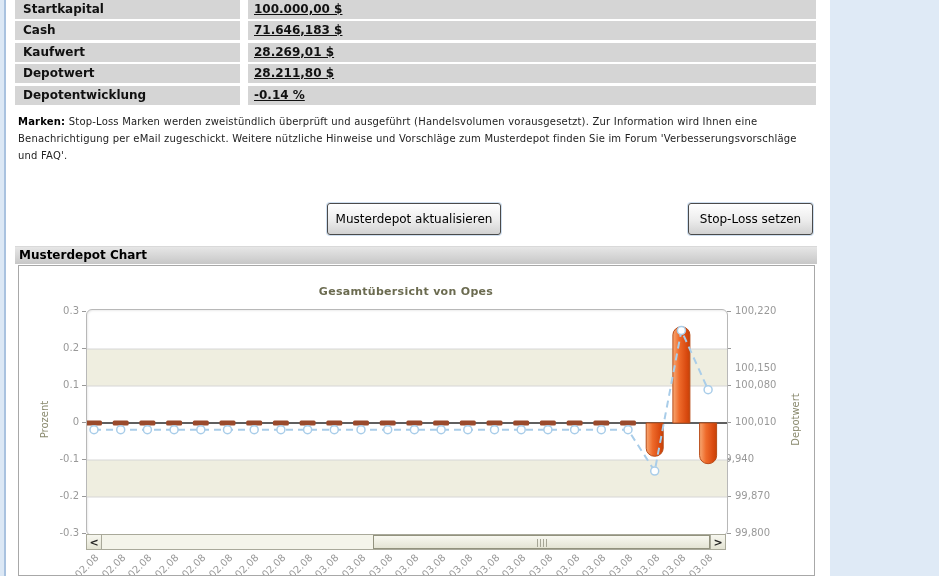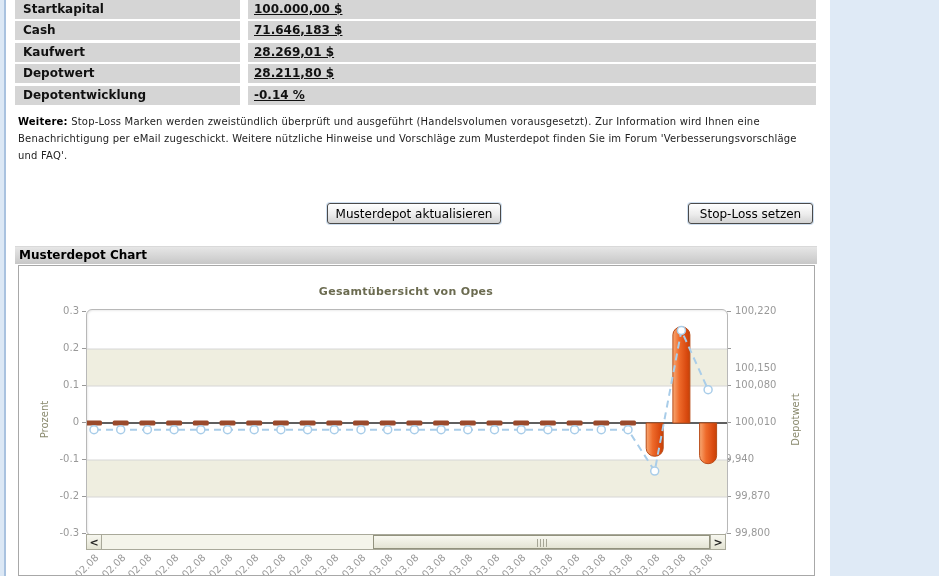--- a/index.html
+++ b/index.html
@@ -13,21 +13,21 @@
   
   .cell{height:19px;background:#d5d5d5;font-size:12px;font-weight:bold;color:#111;
         line-height:19px;white-space:nowrap;overflow:hidden;}
   .cell.label{left:15px;width:225px;padding-left:8px;box-sizing:border-box;}
   .cell.value{left:248px;width:568px;padding-left:6px;box-sizing:border-box;text-decoration:underline;}
   
   .hinweis{left:18px;top:113px;width:795px;font-size:10px;line-height:17px;color:#222;
            letter-spacing:0.2px;}
   .hinweis b{color:#000;}
   
-  .btn{position:absolute;height:21px;box-sizing:border-box;border:1px solid #4a4a4a;border-radius:3px;
+  .btn{position:absolute;height:32px;box-sizing:border-box;border:1px solid #4a4a4a;border-radius:3px;
        background:linear-gradient(#ffffff,#ececec 55%,#d2d2d2);font-size:12px;color:#000;
        font-family:"DejaVu Sans","Liberation Sans",sans-serif;box-shadow:0 0 0 1px #cfdff0;
        text-align:center;line-height:18px;cursor:pointer;}
   
   .section-header{left:15px;top:246px;width:802px;height:18px;box-sizing:border-box;
        background:linear-gradient(#e6e6e6,#c7c7c7);border-top:1px solid #d9d9d9;
        font-size:12px;font-weight:bold;color:#000;line-height:17px;padding-left:4px;}
   
   .chart-box{left:18px;top:265px;width:797px;height:311px;box-sizing:border-box;
        border:1px solid #a8a8a8;background:#fff;overflow:hidden;}
@@ -69,21 +69,21 @@
   <div class="abs cell label" style="top:21px">Cash</div>
   <div class="abs cell value" style="top:21px">71.646,183 $</div>
   <div class="abs cell label" style="top:43px">Kaufwert</div>
   <div class="abs cell value" style="top:43px">28.269,01 $</div>
   <div class="abs cell label" style="top:64px">Depotwert</div>
   <div class="abs cell value" style="top:64px">28.211,80 $</div>
   <div class="abs cell label" style="top:86px">Depotentwicklung</div>
   <div class="abs cell value" style="top:86px">-0.14 %</div>
 </div>
 
-<div class="abs hinweis"><b>Weitere:</b><span> Stop-Loss Marken werden zweistündlich überprüft und ausgeführt (Handelsvolumen vorausgesetzt). Zur Information wird Ihnen eine Benachrichtigung per eMail zugeschickt. Weitere nützliche Hinweise und Vorschläge zum Musterdepot finden Sie im Forum 'Verbesserungsvorschläge und FAQ'.</span></div>
+<div class="abs hinweis"><b>Marken:</b><span> Stop-Loss Marken werden zweistündlich überprüft und ausgeführt (Handelsvolumen vorausgesetzt). Zur Information wird Ihnen eine Benachrichtigung per eMail zugeschickt. Weitere nützliche Hinweise und Vorschläge zum Musterdepot finden Sie im Forum 'Verbesserungsvorschläge und FAQ'.</span></div>
 
 <button class="btn" style="left:327px;top:203px;width:174px;">Musterdepot aktualisieren</button>
 <button class="btn" style="left:688px;top:203px;width:125px;">Stop-Loss setzen</button>
 
 <div class="abs section-header">Musterdepot Chart</div>
 
 <div class="abs chart-box">
   <div class="abs chart-title">Gesamtübersicht von Opes</div>
 
   <div class="abs axis-title" style="left:2px;top:148px;width:46px;text-align:center;">Prozent</div>

